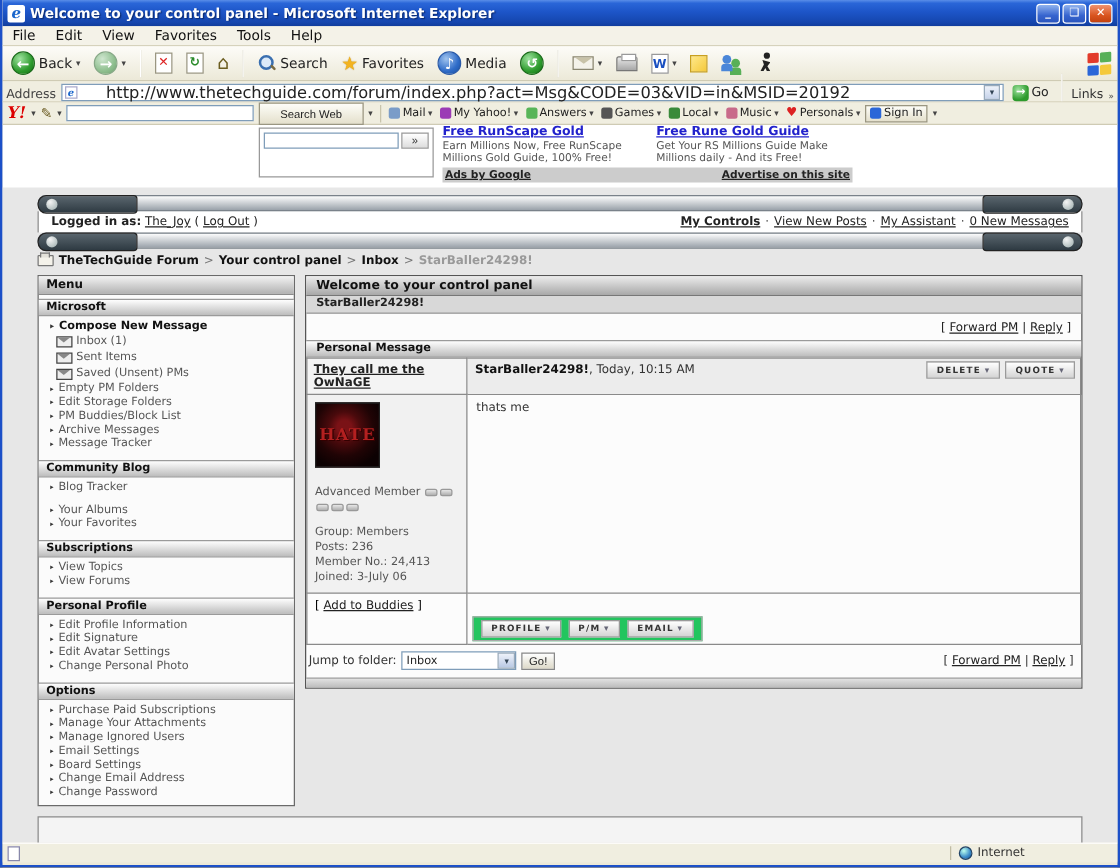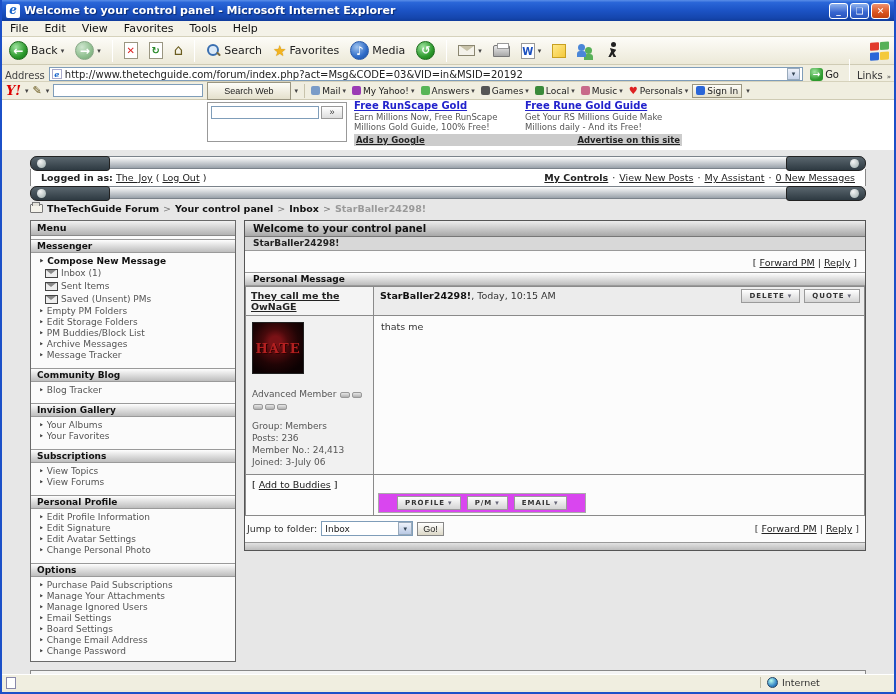--- a/index.html
+++ b/index.html
@@ -67,21 +67,21 @@
   .winlogo { margin-left:auto; width:20px; height:18px; display:grid; grid-template-columns:9px 9px; grid-gap:1px; transform:skewY(-4deg); }
   .winlogo i { display:block; height:8px; border-radius:1px; }
   .winlogo i:nth-child(1){background:#e23a2a;} .winlogo i:nth-child(2){background:#58b058;}
   .winlogo i:nth-child(3){background:#2a66d8;} .winlogo i:nth-child(4){background:#f4c93c;}
 
   
   .addressbar { height:17px; background:#f0eee0; border-bottom:1px solid #d6d2bc; display:flex; align-items:flex-end; padding:0 3px; gap:4px; }
   .addressbar .alabel { font-size:10px; color:#444; }
   .addrinput { flex:1; height:14px; background:#fff; border:1px solid #7f9db9; display:flex; align-items:center; padding:0 2px; gap:3px; }
   .addrinput .tinyie { width:10px; height:10px; background:#fff; border:1px solid #aac; color:#1a66cc; font:italic bold 8px/9px "DejaVu Serif",serif; text-align:center; }
-  .addrinput input { flex:1; border:none; outline:none; font-size:10px; color:#222; font-family:"DejaVu Sans",sans-serif; background:transparent; }
+  .addrinput input { flex:1; border:none; outline:none; font-size:13px; color:#222; font-family:"DejaVu Sans",sans-serif; background:transparent;margin-left:20px; }
   .combo-arrow { width:13px; height:12px; background:linear-gradient(180deg,#eef2fa,#c6d3ea); border:1px solid #9ab; font-size:7px; text-align:center; line-height:11px; color:#345; }
   .gobtn { display:flex; align-items:center; gap:2px; font-size:10px; color:#222; padding:0 3px; }
   .gobtn .goarrow { width:13px; height:13px; background:radial-gradient(circle at 35% 30%,#9fe39f,#2d9a2d 65%); border-radius:3px; color:#fff; font-size:9px; line-height:12px; text-align:center; font-weight:bold; }
   .linkslbl { font-size:10px; color:#333; }
 
   
   .yahoobar { height:18px; background:#f0eee0; border-bottom:1px solid #cfcbb4; display:flex; align-items:center; padding:0 4px; gap:4px; }
   .ylogo { color:#d00; font:bold italic 13px/14px "DejaVu Serif",serif; }
   .pencil { font-size:11px; color:#6a5a20; }
   .ysearch { width:150px; height:13px; border:1px solid #7f9db9; background:#fff; font-size:9px; padding:0 2px; outline:none; }
@@ -180,21 +180,21 @@
     background:radial-gradient(circle at 45% 38%, #7a1216 0 14%, #4a0a0c 30%, #200405 55%, #0c0102 80%), #000;
     display:flex; align-items:center; justify-content:center; }
   .avatar span { color:#b32020; font:bold 13px/13px "DejaVu Serif",serif; letter-spacing:1px; text-shadow:1px 1px 0 #300; }
   .membertitle { line-height:12px; margin-bottom:8px; }
   .pip { display:inline-block; width:10px; height:6px; background:linear-gradient(180deg,#e6e6e6,#b0b0b0);
     border:1px solid #999; border-radius:2px; margin:0 1px; vertical-align:middle; }
   .minfo div { line-height:12px; }
   td.buddycell { background:#fcfcfc; padding:4px 6px; font-size:9.5px; }
   td.buddycell a { color:#222; text-decoration:underline; cursor:pointer; }
   td.btncell { background:#fcfcfc; padding:2px 4px; }
-  .btnstrip { display:inline-flex; gap:6px; background:#d946ef; border:1px solid #aaa; padding:2px 18px;margin-top:16px; }
+  .btnstrip { display:inline-flex; gap:6px; background:#22c55e; border:1px solid #aaa; padding:2px 6px;margin-top:16px; }
   .jumprow { display:flex; align-items:center; padding:5px 6px 6px 2px; font-size:9.5px; color:#333; }
   .jumprow .right { margin-left:auto; font-size:9.5px; }
   .jumprow .right a { color:#222; text-decoration:underline; cursor:pointer; }
   .fselect { display:inline-flex; align-items:center; border:1px solid #7f9db9; background:#fff; height:15px; margin:0 4px; cursor:pointer; }
   .fselect .ftext { font-size:9px; padding:0 3px; color:#222; }
   .fselect .farr { width:14px; height:13px; background:linear-gradient(180deg,#eef2fa,#b9c9e4); border:1px solid #9ab;
     font-size:7px; line-height:12px; text-align:center; color:#345; }
   .xpbtn { border:1px solid #888; background:linear-gradient(180deg,#fefefe,#ddd9c8); font-size:9px; padding:1px 5px; color:#222; cursor:pointer; }
   .graystrip { height:8px; background:linear-gradient(180deg,#e2e2e2,#bcbcbc); border-top:1px solid #999; }
 
@@ -433,21 +433,21 @@
           <b>Inbox</b>
           <span class="sep">&gt;</span>
           <span class="last">StarBaller24298!</span>
         </div>
 
       <div class="cols">
 
         <div class="sidebar">
           <div class="sb-title">Menu</div>
           <div id="sbsections">
-              <div class="sb-head">Messenger</div>
+              <div class="sb-head">Microsoft</div>
               <div class="sb-items">
                 <div class="sb-item bold">
                   <span class="arrow-bullet">‣</span>
                   <span>Compose New Message</span>
                 </div>
                 <div class="sb-item envrow">
                   <span class="envmini"></span>
                   <span>Inbox (1)</span>
                 </div>
                 <div class="sb-item envrow">
@@ -479,21 +479,20 @@
                   <span>Message Tracker</span>
                 </div>
               </div>
               <div class="sb-head">Community Blog</div>
               <div class="sb-items">
                 <div class="sb-item">
                   <span class="arrow-bullet">‣</span>
                   <span>Blog Tracker</span>
                 </div>
               </div>
-              <div class="sb-head">Invision Gallery</div>
               <div class="sb-items">
                 <div class="sb-item">
                   <span class="arrow-bullet">‣</span>
                   <span>Your Albums</span>
                 </div>
                 <div class="sb-item">
                   <span class="arrow-bullet">‣</span>
                   <span>Your Favorites</span>
                 </div>
               </div>

